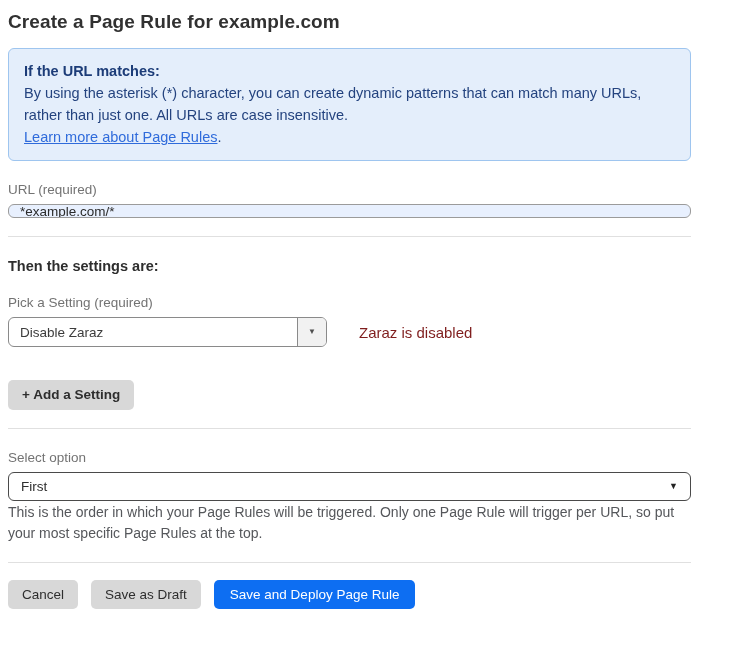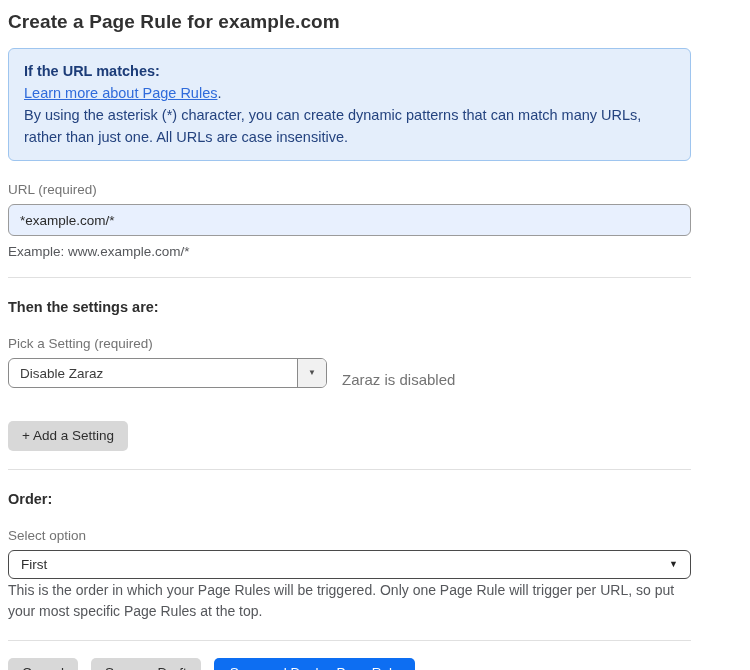--- a/index.html
+++ b/index.html
@@ -43,21 +43,21 @@
   }
   .field-label {
     margin-top: 21px;
     font-size: 13.5px;
     color: #737373;
   }
   .url-input {
     display: block;
     margin-top: 7px;
     width: 100%;
-    height: 32px;
+    height: 14px;
     background: #e8f0fe;
     border: 1px solid #9b9b9b;
     border-radius: 6px;
     padding: 0 11px;
     font-size: 13.5px;
     color: #2b2b2b;
     font-family: "Liberation Sans", "DejaVu Sans", sans-serif;
     outline: none;
   }
   .helper-text {
@@ -72,21 +72,22 @@
   }
   .section-heading {
     margin-top: 21px;
     font-size: 14.5px;
     font-weight: bold;
     color: #2e2e2e;
   }
   .picker-row {
     margin-top: 7px;
     display: flex;
-    align-items: flex-end;
+    align-items: center;
+    gap: 17px;
   }
   .setting-picker {
     width: 319px;
     height: 30px;
     border: 1px solid #8a8a8a;
     border-radius: 6px;
     background: #ffffff;
     display: flex;
     align-items: stretch;
     overflow: hidden;
@@ -109,42 +110,42 @@
     justify-content: center;
   }
   .arrow-glyph {
     font-size: 8px;
     color: #4f4f4f;
     line-height: 1;
   }
   .status-text {
     margin-left: 15px;
     font-size: 15px;
-    color: #737373;
+    color: #7f1d1d;
   }
   .btn {
     display: inline-block;
     border: none;
     border-radius: 5px;
     font-size: 13.5px;
     font-family: "Liberation Sans", "DejaVu Sans", sans-serif;
     cursor: pointer;
     padding: 8px 14px;
     line-height: 1;
   }
   .btn-gray {
     background: #d8d8d8;
     color: #2e2e2e;
   }
   .btn-primary {
     background: #0d6ef2;
     color: #ffffff;
     padding: 8px 16px;
   }
-  .add-setting-btn { margin-top: 33px; }
+  .add-setting-btn { margin-top: 33px; font-weight: bold; }
   .order-select {
     margin-top: 7px;
     width: 100%;
     height: 29px;
     border: 1px solid #4a4a4a;
     border-radius: 6px;
     background: #ffffff;
     display: flex;
     align-items: center;
     justify-content: space-between;
@@ -175,48 +176,46 @@
 </style>
 </head>
 <body>
 
 <div class="container">
 
   <h1 class="page-title">Create a Page Rule for example.com</h1>
 
   <div class="info-box">
     <div class="info-heading">If the URL matches:</div>
+    <div>By using the asterisk (*) character, you can create dynamic patterns that can match many URLs, rather than just one. All URLs are case insensitive.</div>
     <div><a class="info-link">Learn more about Page Rules</a><span>.</span></div>
-    <div>By using the asterisk (*) character, you can create dynamic patterns that can match many URLs, rather than just one. All URLs are case insensitive.</div>
   </div>
 
   <div class="field-label">URL (required)</div>
   <input class="url-input" type="text" value="*example.com/*" style="">
-  <div class="helper-text">Example: www.example.com/*</div>
 
   <hr class="divider">
 
   <div class="section-heading">Then the settings are:</div>
 
   <div class="field-label">Pick a Setting (required)</div>
   <div class="picker-row">
     <div class="setting-picker">
       <div class="picker-value">Disable Zaraz</div>
       <div class="picker-arrow-seg">
         <span class="arrow-glyph">▼</span>
       </div>
     </div>
     <div class="status-text">Zaraz is disabled</div>
   </div>
 
   <button class="btn btn-gray add-setting-btn">+ Add a Setting</button>
 
   <hr class="divider">
 
-  <div class="section-heading">Order:</div>
 
   <div class="field-label">Select option</div>
   <div class="order-select">
     <span class="select-value">First</span>
     <span class="arrow-glyph">▼</span>
   </div>
   <div class="order-help">This is the order in which your Page Rules will be triggered. Only one Page Rule will trigger per URL, so put your most specific Page Rules at the top.</div>
 
   <hr class="divider">
 

